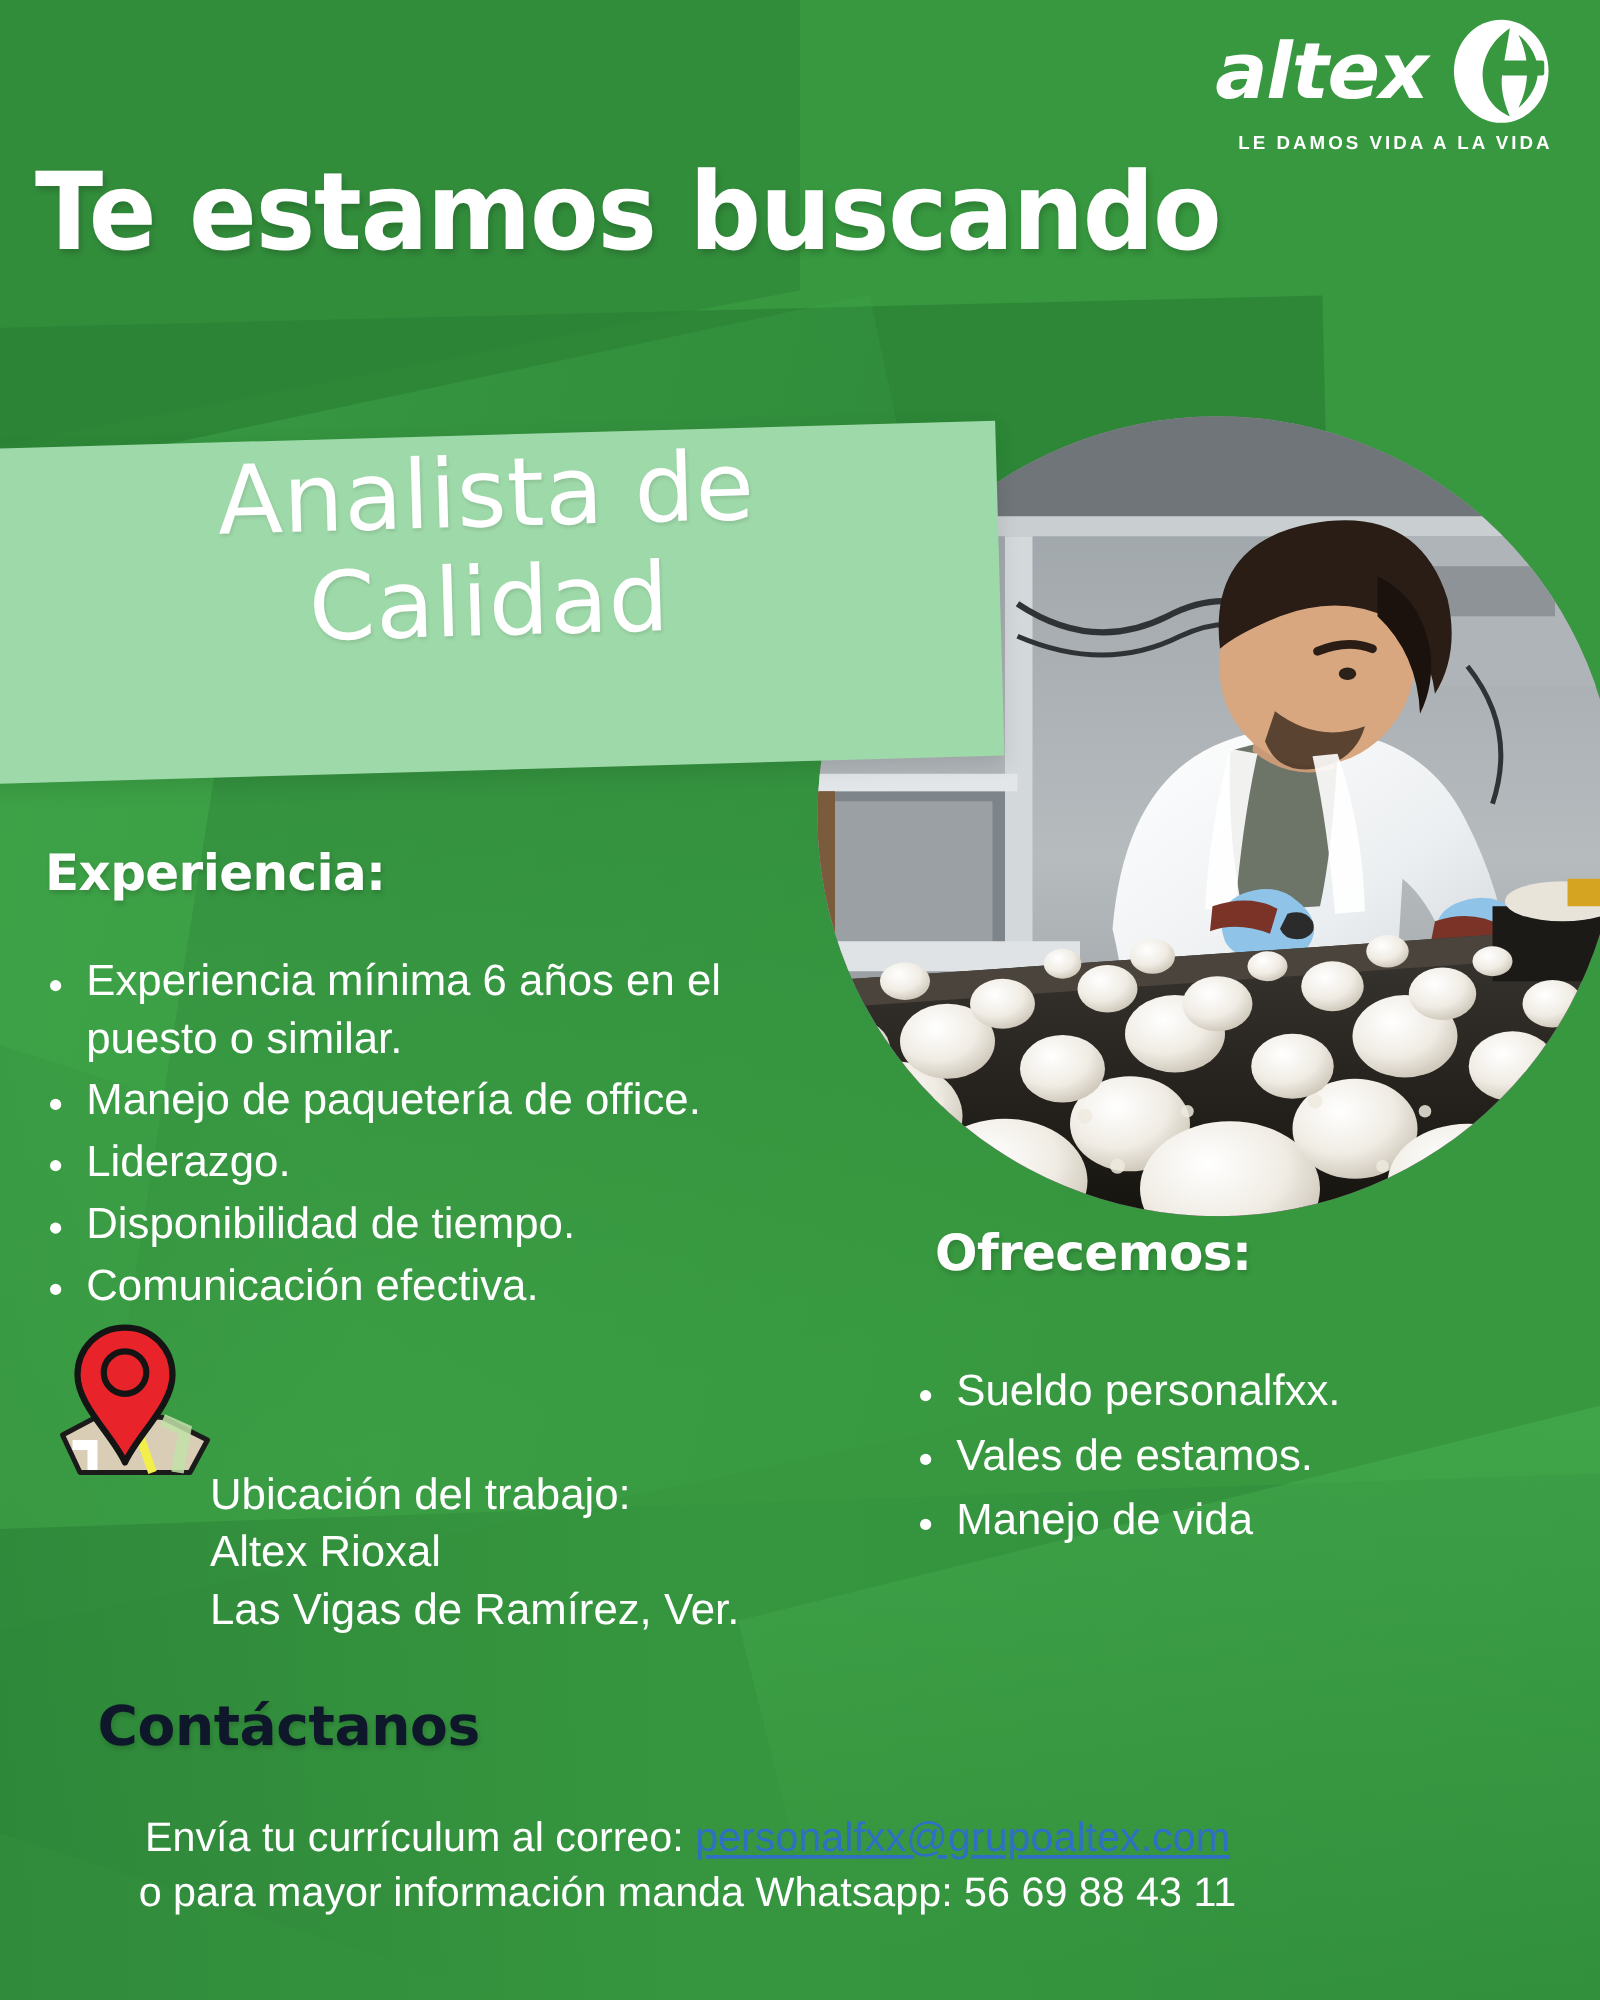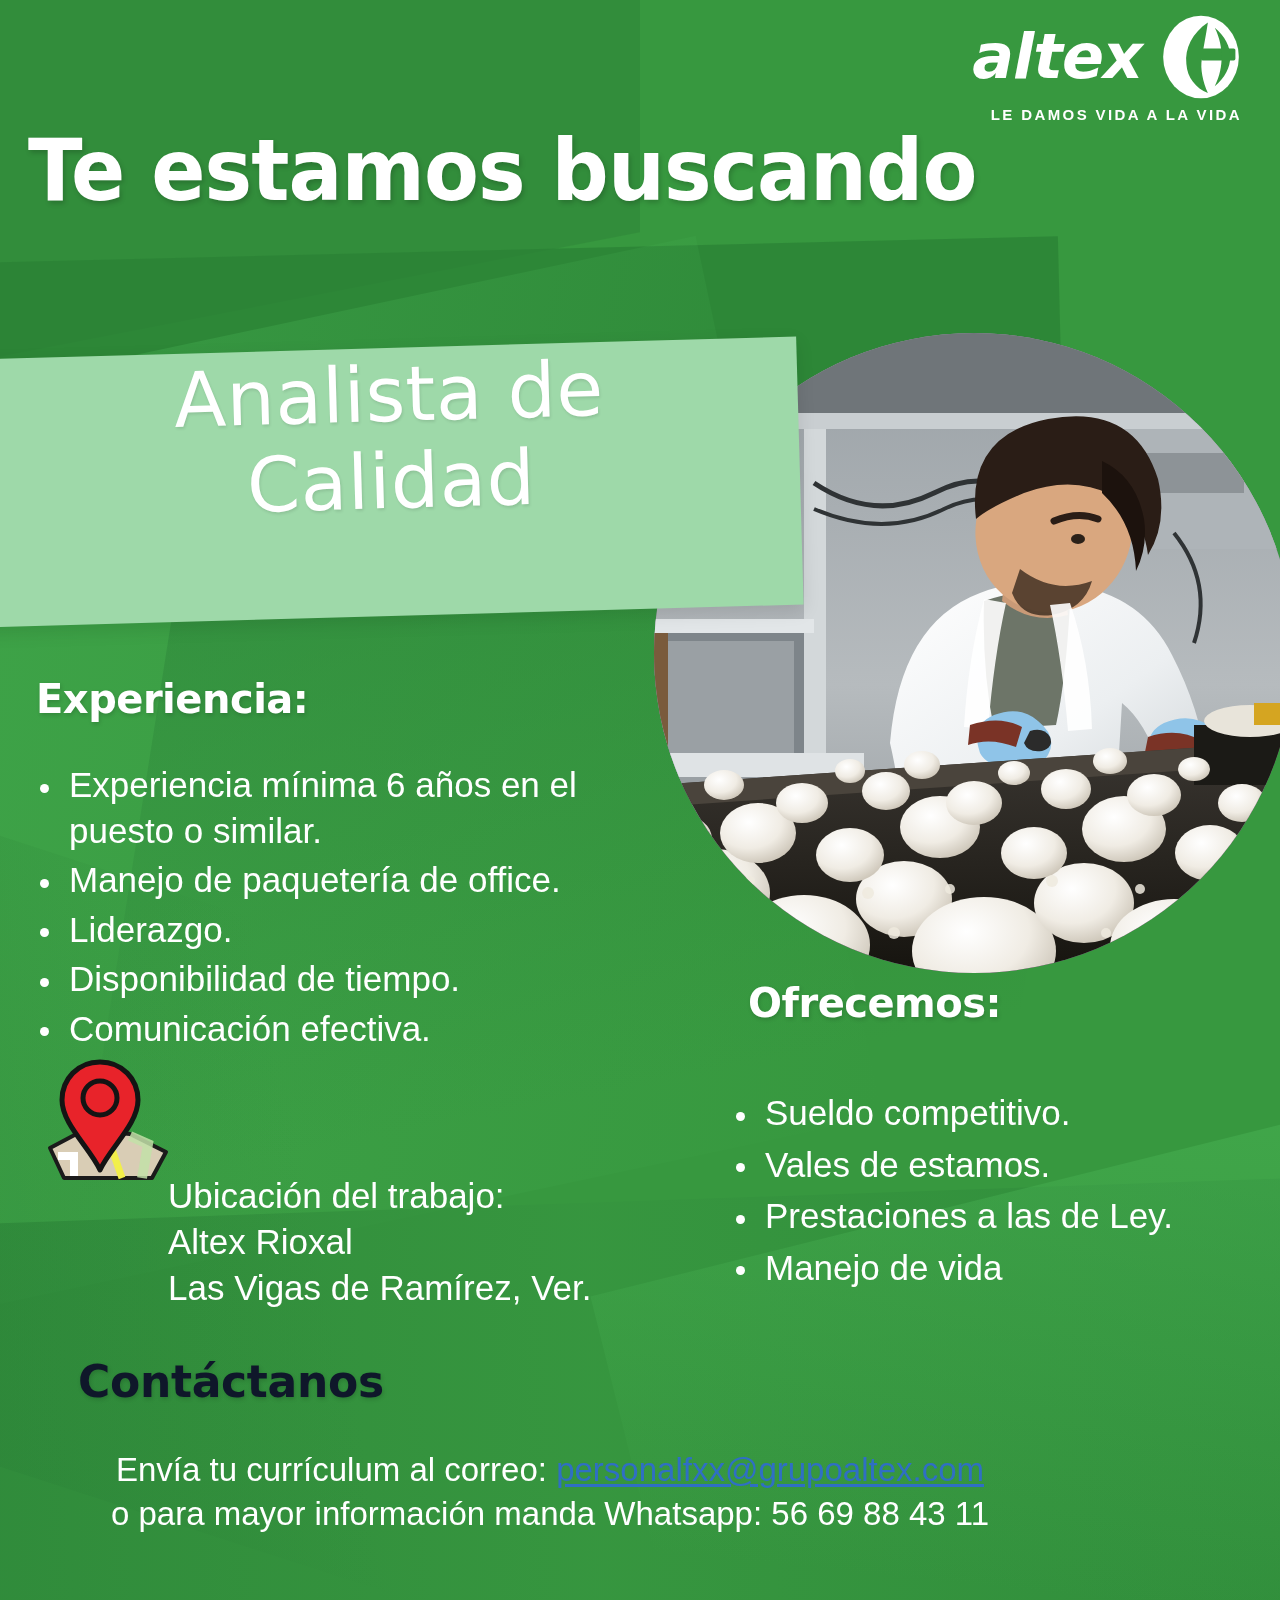--- a/index.html
+++ b/index.html
@@ -419,29 +419,25 @@
     <li>
       <span class="dot"></span>
       <span class="txt">Comunicación efectiva.</span>
     </li>
   </ul>
 
   <div class="sec-head ofr-head">Ofrecemos:</div>
   <ul class="blist ofr-list">
     <li>
       <span class="dot"></span>
-      <span class="txt">Sueldo competitivo.</span>
+      <span class="txt">Sueldo personalfxx.</span>
     </li>
     <li>
       <span class="dot"></span>
       <span class="txt">Vales de estamos.</span>
-    </li>
-    <li>
-      <span class="dot"></span>
-      <span class="txt">Prestaciones a las de Ley.</span>
     </li>
     <li>
       <span class="dot"></span>
       <span class="txt">Manejo de vida</span>
     </li>
   </ul>
 
   <div class="loc">
     <span class="loc-icon">
       <svg viewBox="0 0 128 130" aria-hidden="true">

